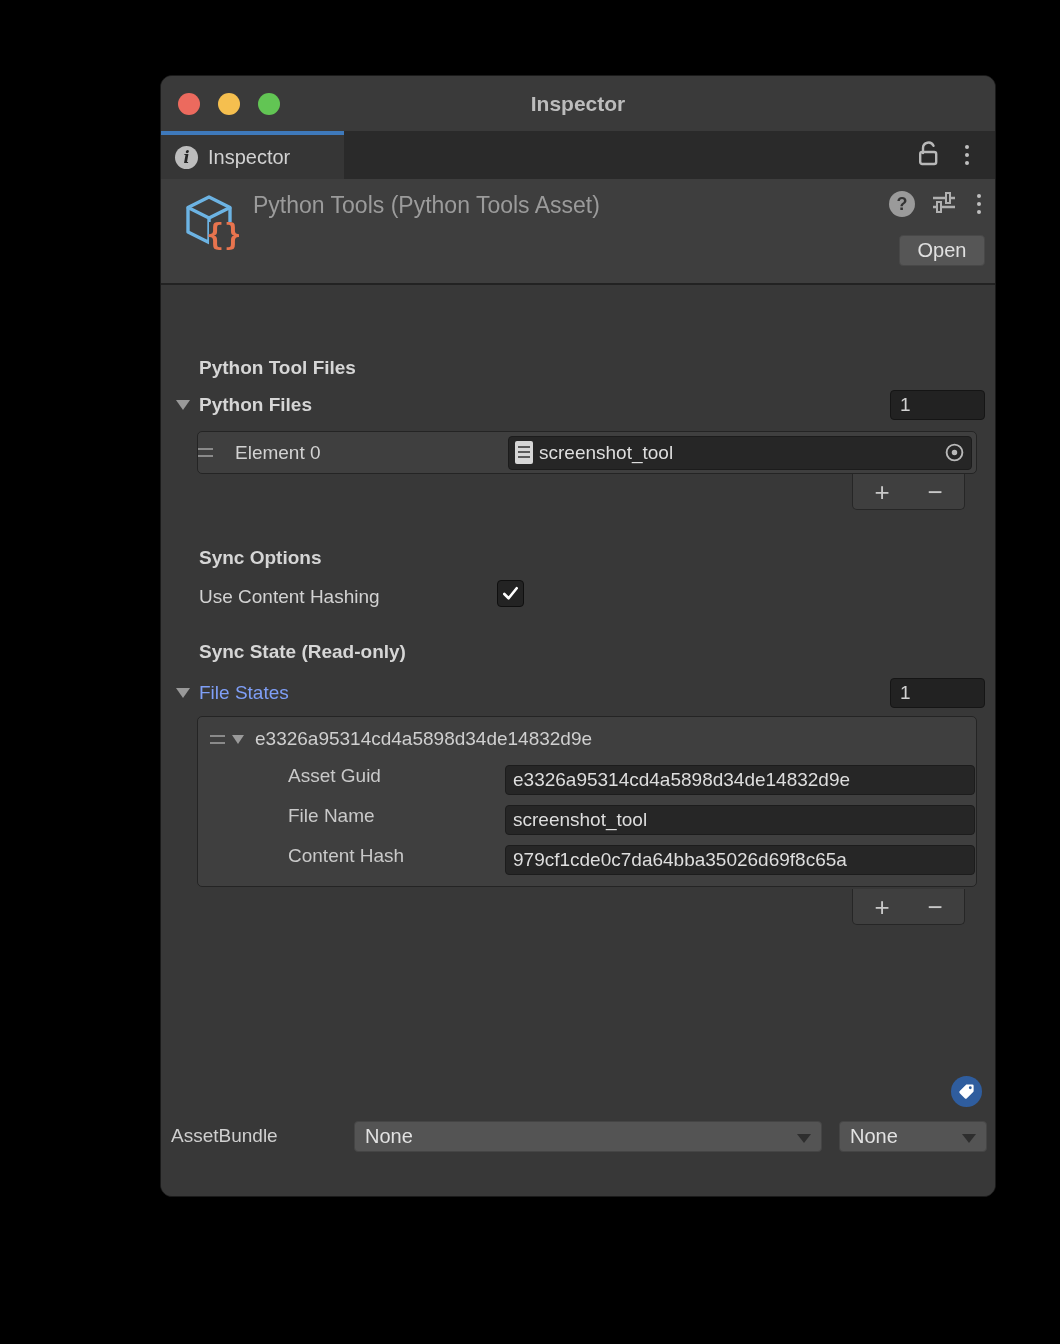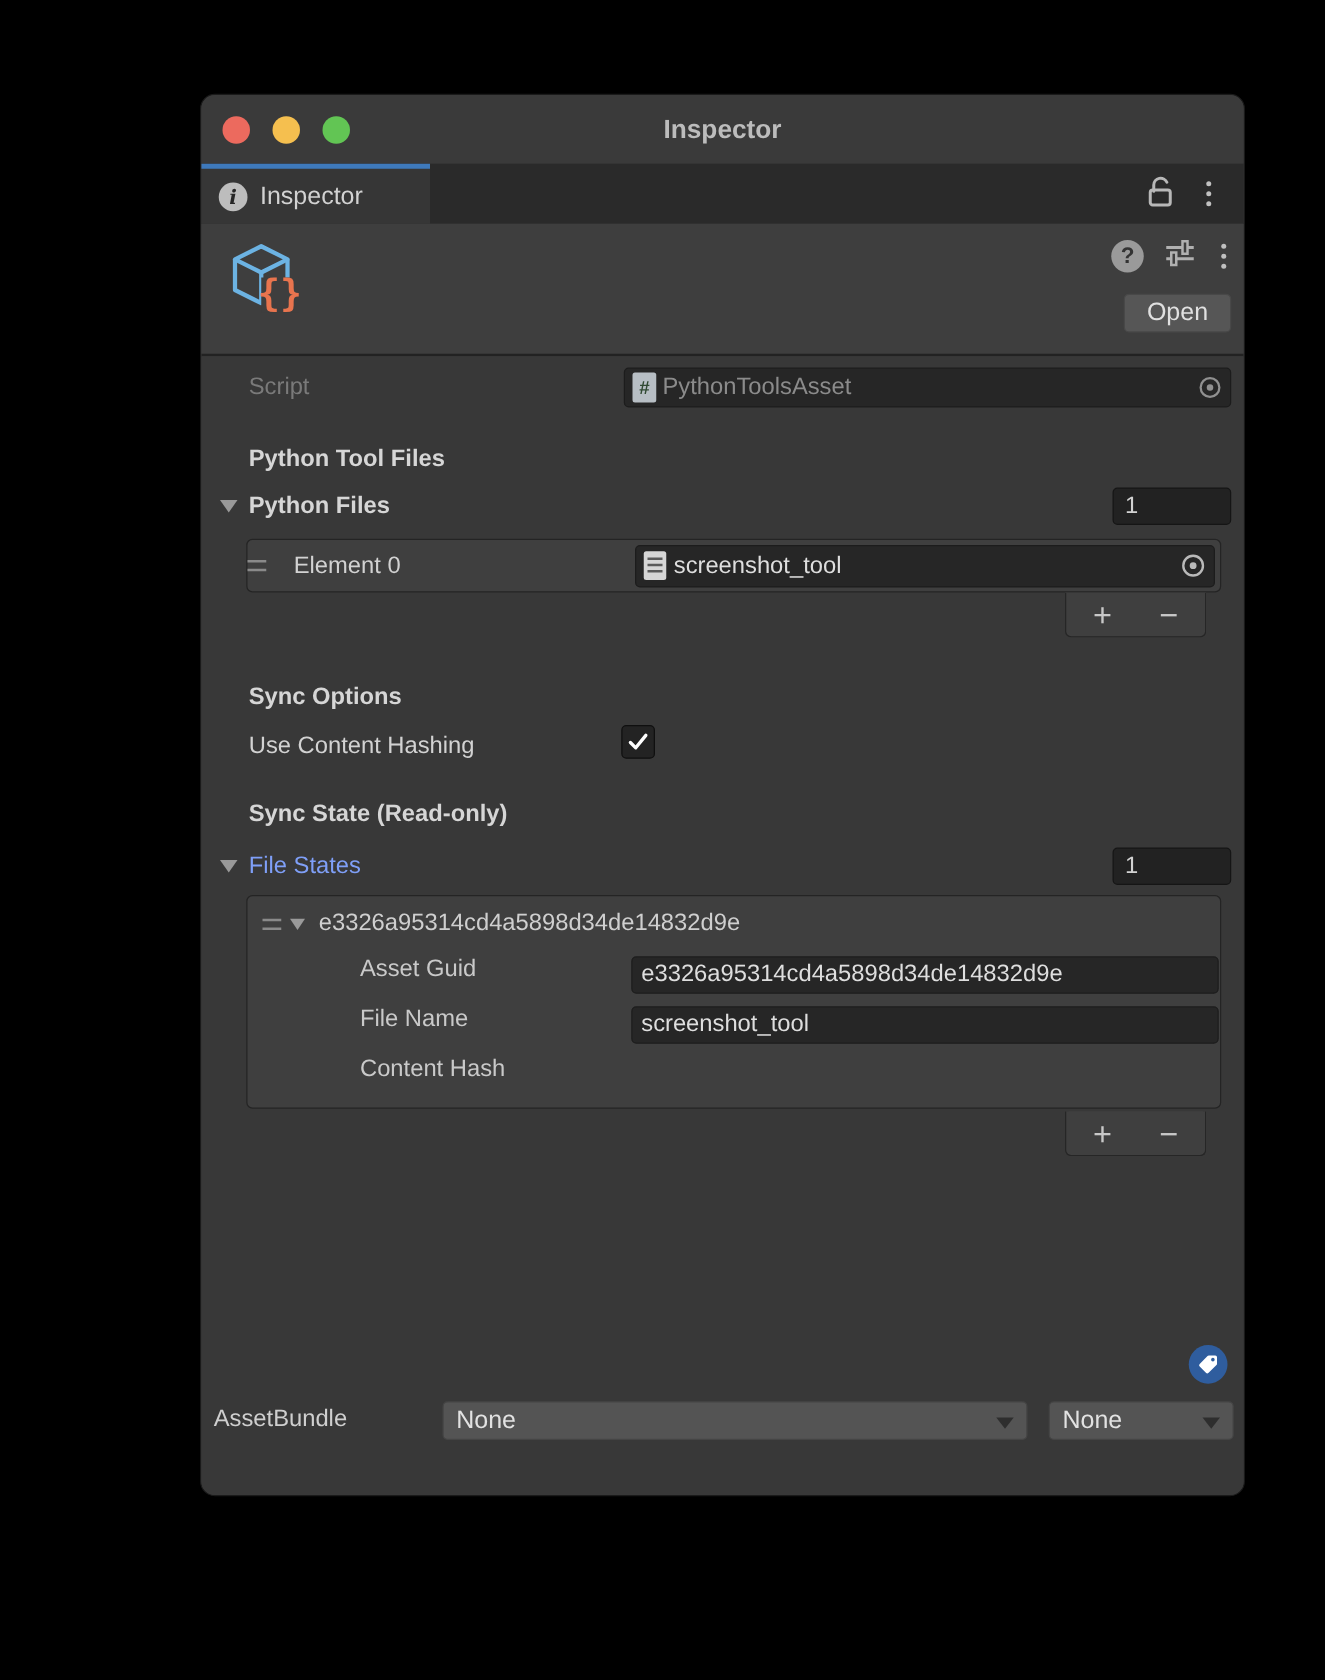--- a/index.html
+++ b/index.html
@@ -144,53 +144,41 @@
   <div class="asset-header">
     <span class="asset-icon">
       <svg width="58" height="58" viewBox="0 0 58 58">
         <path d="M28 5 L49 15.5 L28 26 L7 15.5 Z" fill="none" stroke="#6cb3e3" stroke-width="3.4" stroke-linejoin="round"></path>
         <path d="M7 15.5 V40 L28 50.5 V26" fill="none" stroke="#6cb3e3" stroke-width="3.4" stroke-linejoin="round"></path>
         <path d="M49 15.5 V40 L28 50.5" fill="none" stroke="#6cb3e3" stroke-width="3.4" stroke-linejoin="round"></path>
         <rect x="28" y="30" width="30" height="28" fill="#3e3e3e"></rect>
         <text x="43" y="53" font-size="30" font-weight="bold" fill="#e8744e" text-anchor="middle" font-family="DejaVu Sans Mono, monospace">{}</text>
       </svg>
     </span>
+    <span class="asset-title">Python Tools (Python Tools Asset)</span>
     <div class="header-icons">
       <span class="help-icon">?</span>
       <span>
         <svg width="28" height="26" viewBox="0 0 28 26">
           <path d="M3 9 H25 M3 18 H25" stroke="#b0b0b0" stroke-width="2.4"></path>
           <rect x="16" y="4" width="4" height="10" fill="#3e3e3e" stroke="#b0b0b0" stroke-width="2"></rect>
           <rect x="7" y="13" width="4" height="10" fill="#3e3e3e" stroke="#b0b0b0" stroke-width="2"></rect>
         </svg>
       </span>
       <span class="kebab">
           <i></i>
           <i></i>
           <i></i>
         </span>
     </div>
     <div class="open-btn">Open</div>
   </div>
 
   <div class="body">
 
-    <div class="script-row">
-      <span class="row-label disabled">Script</span>
-      <div class="field script-field">
-        <span class="script-icon">#</span>
-        <span style="color:#8b8b8b;">PythonToolsAsset</span>
-        <span class="picker">
-          <svg width="20" height="20" viewBox="0 0 20 20">
-            <circle cx="10" cy="10" r="7.5" fill="none" stroke="#909090" stroke-width="1.8"></circle>
-            <circle cx="10" cy="10" r="2.6" fill="#909090"></circle>
-          </svg>
-        </span>
-      </div>
-    </div>
 
     <div class="section-title-1 bold-header">Python Tool Files</div>
 
     <div class="foldout-row pf-row">
       <span class="tri"></span>
       <span class="bold-header">Python Files</span>
       <span class="count-box">1</span>
     </div>
 
     <div class="list-box element-box">
@@ -252,20 +240,23 @@
       <div class="fs-fieldrow fs-r2">
         <span class="row-label">File Name</span>
       </div>
       <div class="field fs-field fs-r2">
         <span>screenshot_tool</span>
       </div>
 
       <div class="fs-fieldrow fs-r3">
         <span class="row-label">Content Hash</span>
       </div>
+      <div class="field fs-field fs-r3">
+        <span>979cf1cde0c7da64bba35026d69f8c65a</span>
+      </div>
     </div>
 
     <div class="pm-footer f2">
       <span class="pm-btn">+</span>
       <span class="pm-btn">−</span>
     </div>
 
   </div>
 
 

